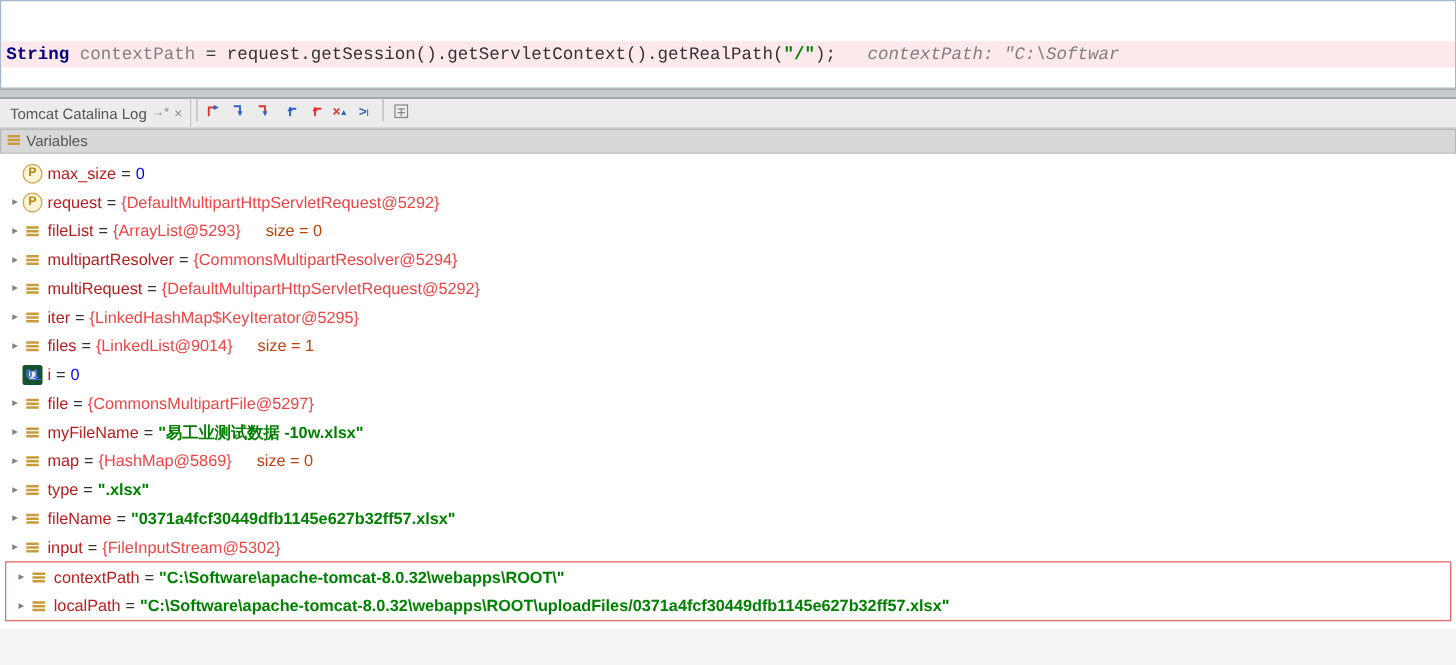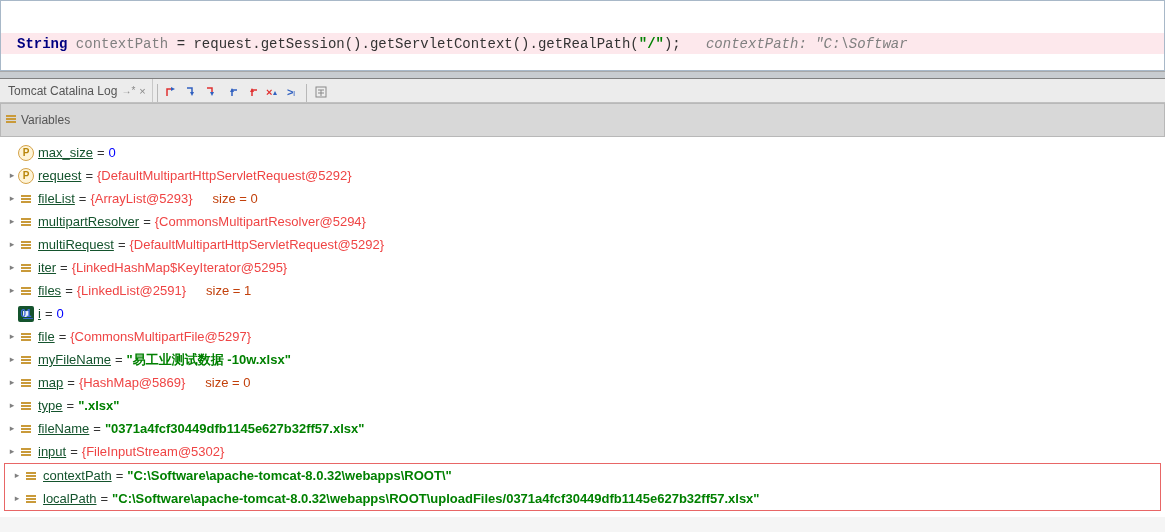--- a/index.html
+++ b/index.html
@@ -14,21 +14,21 @@
     
     .editor {
       background: #fff;
       border: 1px solid #a8b8c8;
       font-family: "Consolas", "Courier New", monospace;
       font-size: 14px;
       white-space: pre;
       overflow: hidden;
     }
     .editor-line {
-      padding: 1px 16px;
+      padding: 1px 4px;
       line-height: 21px;
       height: 21px;
     }
     .editor-line.highlighted {
       background: #d4f5d4;
       border-top: 1px solid #c0e0c0;
       border-bottom: 1px solid #c0e0c0;
     }
     .editor-line.highlighted-pink {
       background: #fde8ec;
@@ -42,21 +42,21 @@
     .separator {
       height: 8px;
       background: #c8ccd0;
       border-top: 1px solid #a8a8a8;
       border-bottom: 1px solid #808080;
     }
     
     
     .toolbar {
       display: flex;
-      align-items: flex-end;
+      align-items: flex-start;
       height: 24px;
       background: #ececec;
       border-bottom: 1px solid #c0c0c0;
       padding: 0 2px;
       gap: 0;
     }
     .tab {
       display: flex;
       align-items: center;
       padding: 2px 6px;
@@ -90,21 +90,21 @@
       cursor: pointer;
     }
     .toolbar-icon svg { display: block; }
     
     
     .variables-header {
       display: flex;
       align-items: center;
       background: #d8d8d8;
       border: 1px solid #b8b8b8;
-      padding: 16px 4px;
+      padding: 2px 4px;
       height: 20px;
       gap: 4px;
       font-size: 12px;
       color: #555;
     }
     .variables-body {
       background: #fff;
       padding: 4px 0 6px 0;
     }
     .var-row {
@@ -144,21 +144,21 @@
       border: 1px solid transparent;
     }
     .var-icon.e-icon svg { display: block; }
     .var-icon.zero-icon {
       color: #4169e1;
       border: 5px solid #14532d;
       background: #e8eef8;
       border-radius: 2px;
       font-size: 10px;
     }
-    .var-name { color: #14532d; text-decoration: underline; }
+    .var-name { color: #b91c1c; }
     .var-eq { color: #333; margin: 0 4px; }
     .var-val-obj { color: #ef4444; }
     .var-val-num { color: #0000ff; }
     .var-val-str { color: #008000; font-weight: bold; }
     .var-text { color: #c2410c; margin-left: 20px; }
     
     .highlight-box {
       border: 1px solid #e86666;
       margin: 0 4px;
       padding: 0;
@@ -325,21 +325,21 @@
     <span class="arrow">▸</span>
     <span class="var-icon e-icon">
           <svg width="12" height="12" viewBox="0 0 12 12">
             <rect x="1" y="2" width="10" height="2" fill="#c99a3a"></rect>
             <rect x="1" y="5" width="10" height="2" fill="#c99a3a"></rect>
             <rect x="1" y="8" width="10" height="2" fill="#c99a3a"></rect>
           </svg>
         </span>
     <span class="var-name">files</span>
     <span class="var-eq"> = </span>
-    <span class="var-val-obj">{LinkedList@2591}</span>
+    <span class="var-val-obj">{LinkedList@9014}</span>
     <span class="var-text">  size = 1</span>
   </div>
 
   <div class="var-row">
     <span class="arrow empty">▸</span>
     <span class="var-icon zero-icon">0͟1</span>
     <span class="var-name">i</span>
     <span class="var-eq"> = </span>
     <span class="var-val-num">0</span>
   </div>

